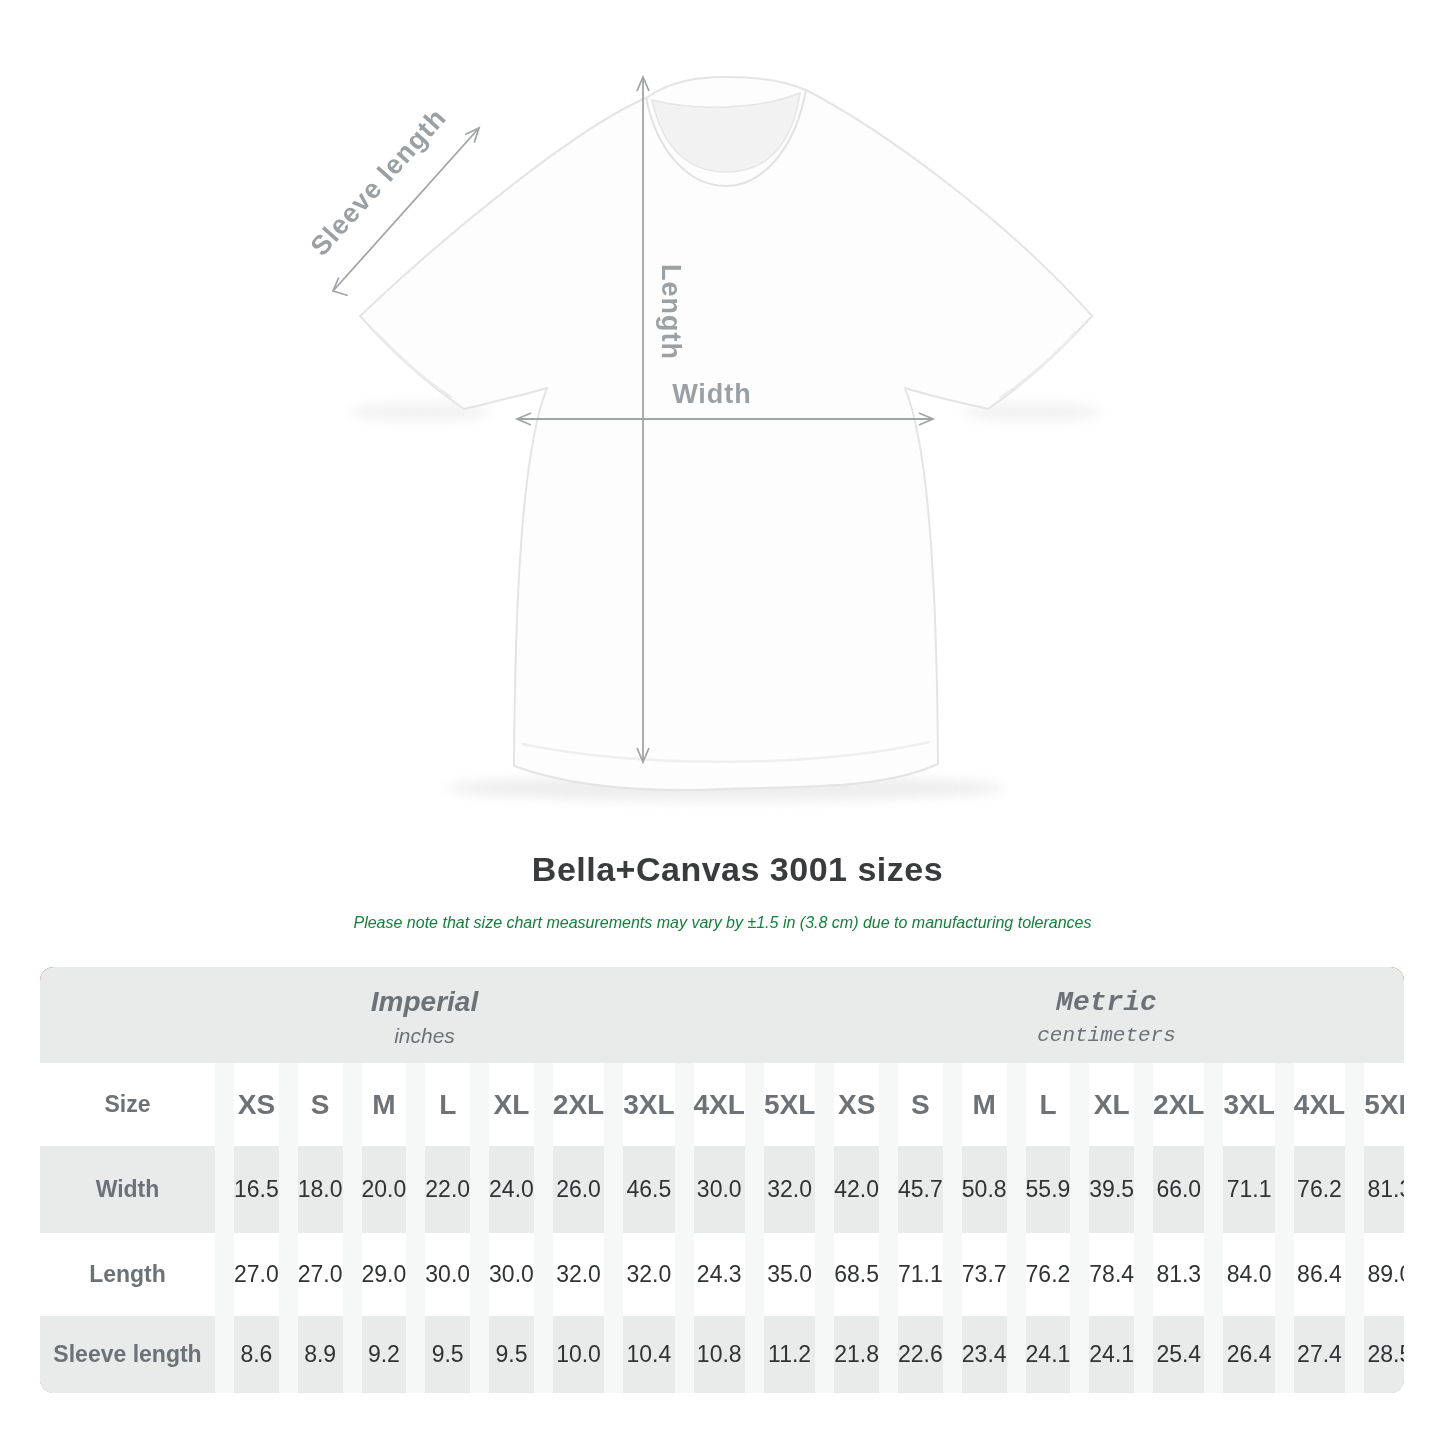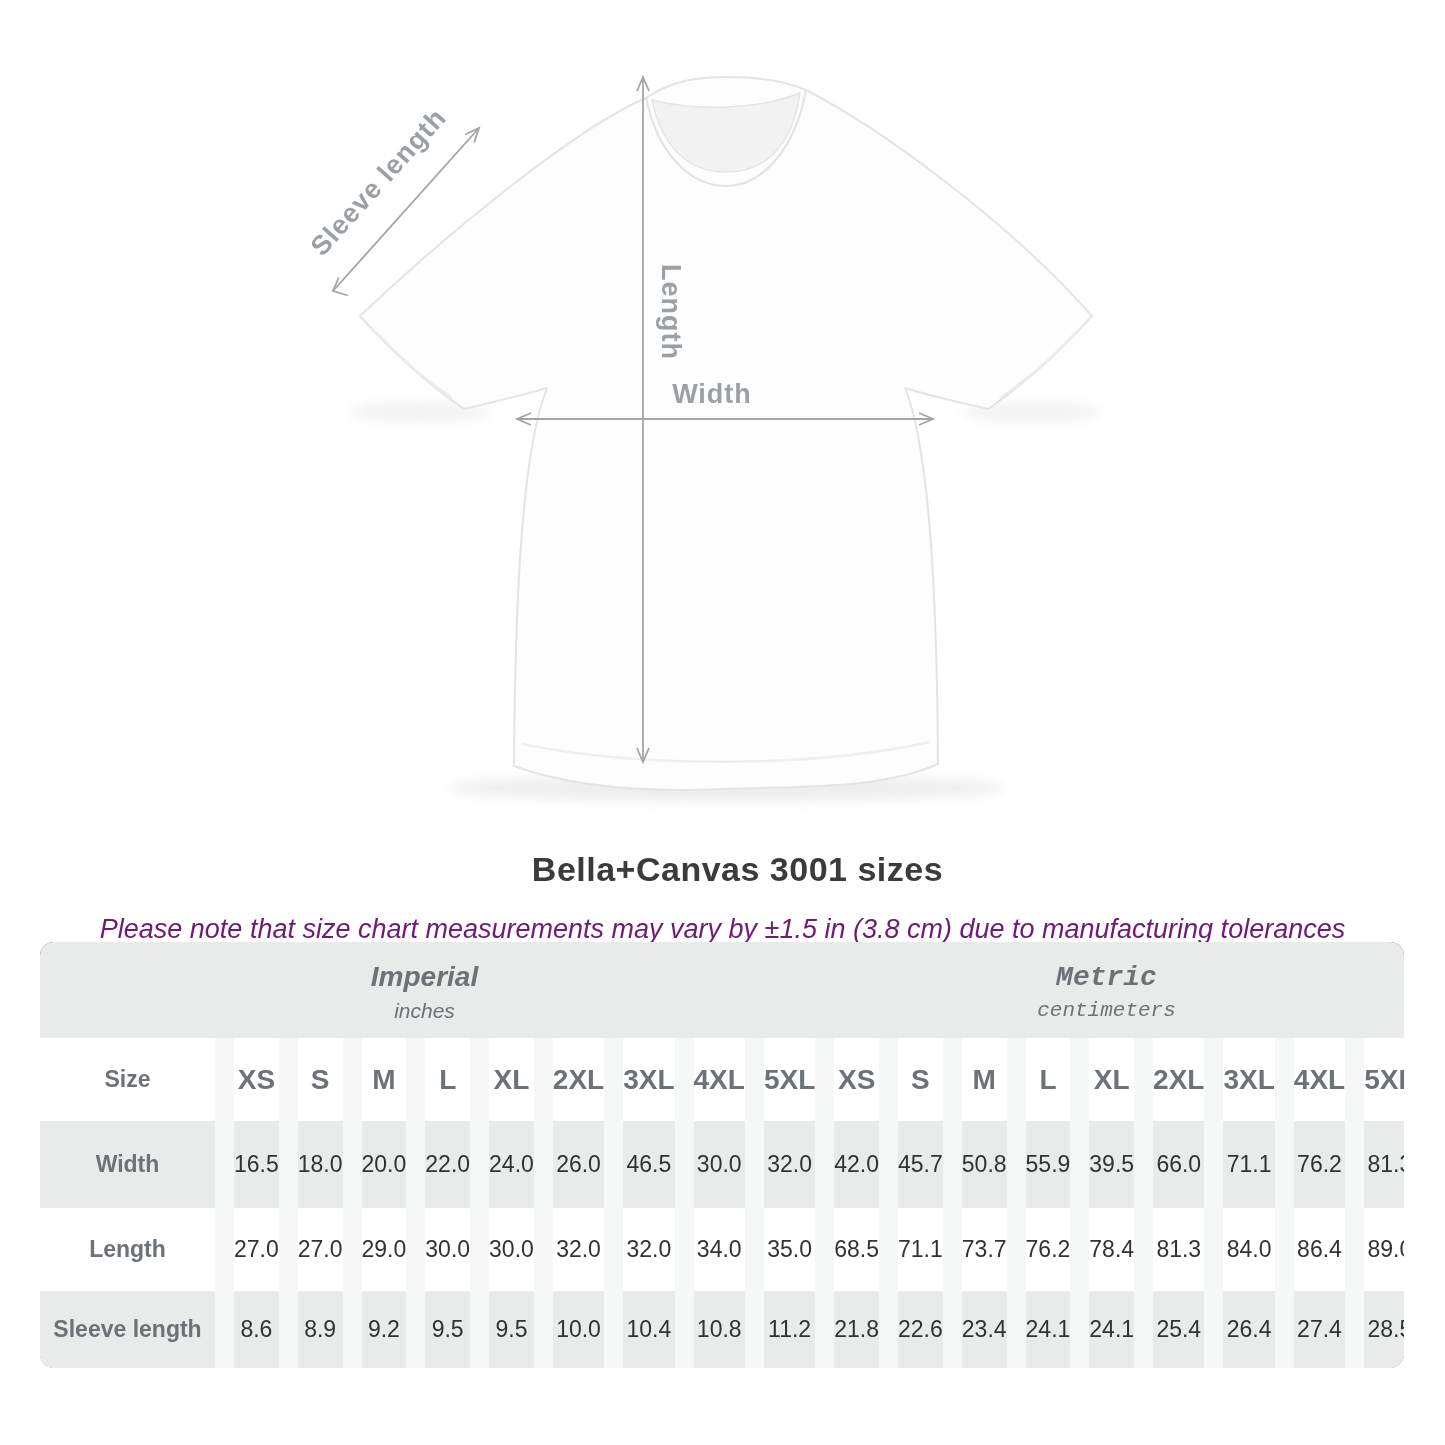--- a/index.html
+++ b/index.html
@@ -27,26 +27,26 @@
   .title {
     position: absolute; top: 850px; left: 0; width: 100%;
     margin: 0; text-align: center;
     font-weight: bold; font-size: 34px; color: #3a3b3c;
     letter-spacing: 0.5px;
     padding-left: 15px;
   }
   .subtitle {
     position: absolute; top: 914px; left: 0; width: 100%;
     margin: 0; text-align: center;
-    font-style: italic; font-size: 27px; color: #701a75;
+    font-style: italic; font-size: 16px; color: #15803d;
   }
 
   
   .card {
-    position: absolute; left: 40px; top: 942px;
+    position: absolute; left: 40px; top: 967px;
     width: 1364px;
     border-radius: 14px;
     overflow: hidden;
     background: #b91c1c;
   }
   .band { height: 96px; background: #e9eaea; display: flex; }
   .band-half {
     display: flex; flex-direction: column;
     align-items: center; justify-content: center;
     padding-top: 4px;
@@ -194,21 +194,21 @@
         <div class="cell val g">76.2</div>
         <div class="cell val g">81.3</div>
         <div class="cell lbl w">Length</div>
         <div class="cell val w">27.0</div>
         <div class="cell val w">27.0</div>
         <div class="cell val w">29.0</div>
         <div class="cell val w">30.0</div>
         <div class="cell val w">30.0</div>
         <div class="cell val w">32.0</div>
         <div class="cell val w">32.0</div>
-        <div class="cell val w">34.0</div>
+        <div class="cell val w">24.3</div>
         <div class="cell val w">35.0</div>
         <div class="cell val w">68.5</div>
         <div class="cell val w">71.1</div>
         <div class="cell val w">73.7</div>
         <div class="cell val w">76.2</div>
         <div class="cell val w">78.4</div>
         <div class="cell val w">81.3</div>
         <div class="cell val w">84.0</div>
         <div class="cell val w">86.4</div>
         <div class="cell val w">89.0</div>

